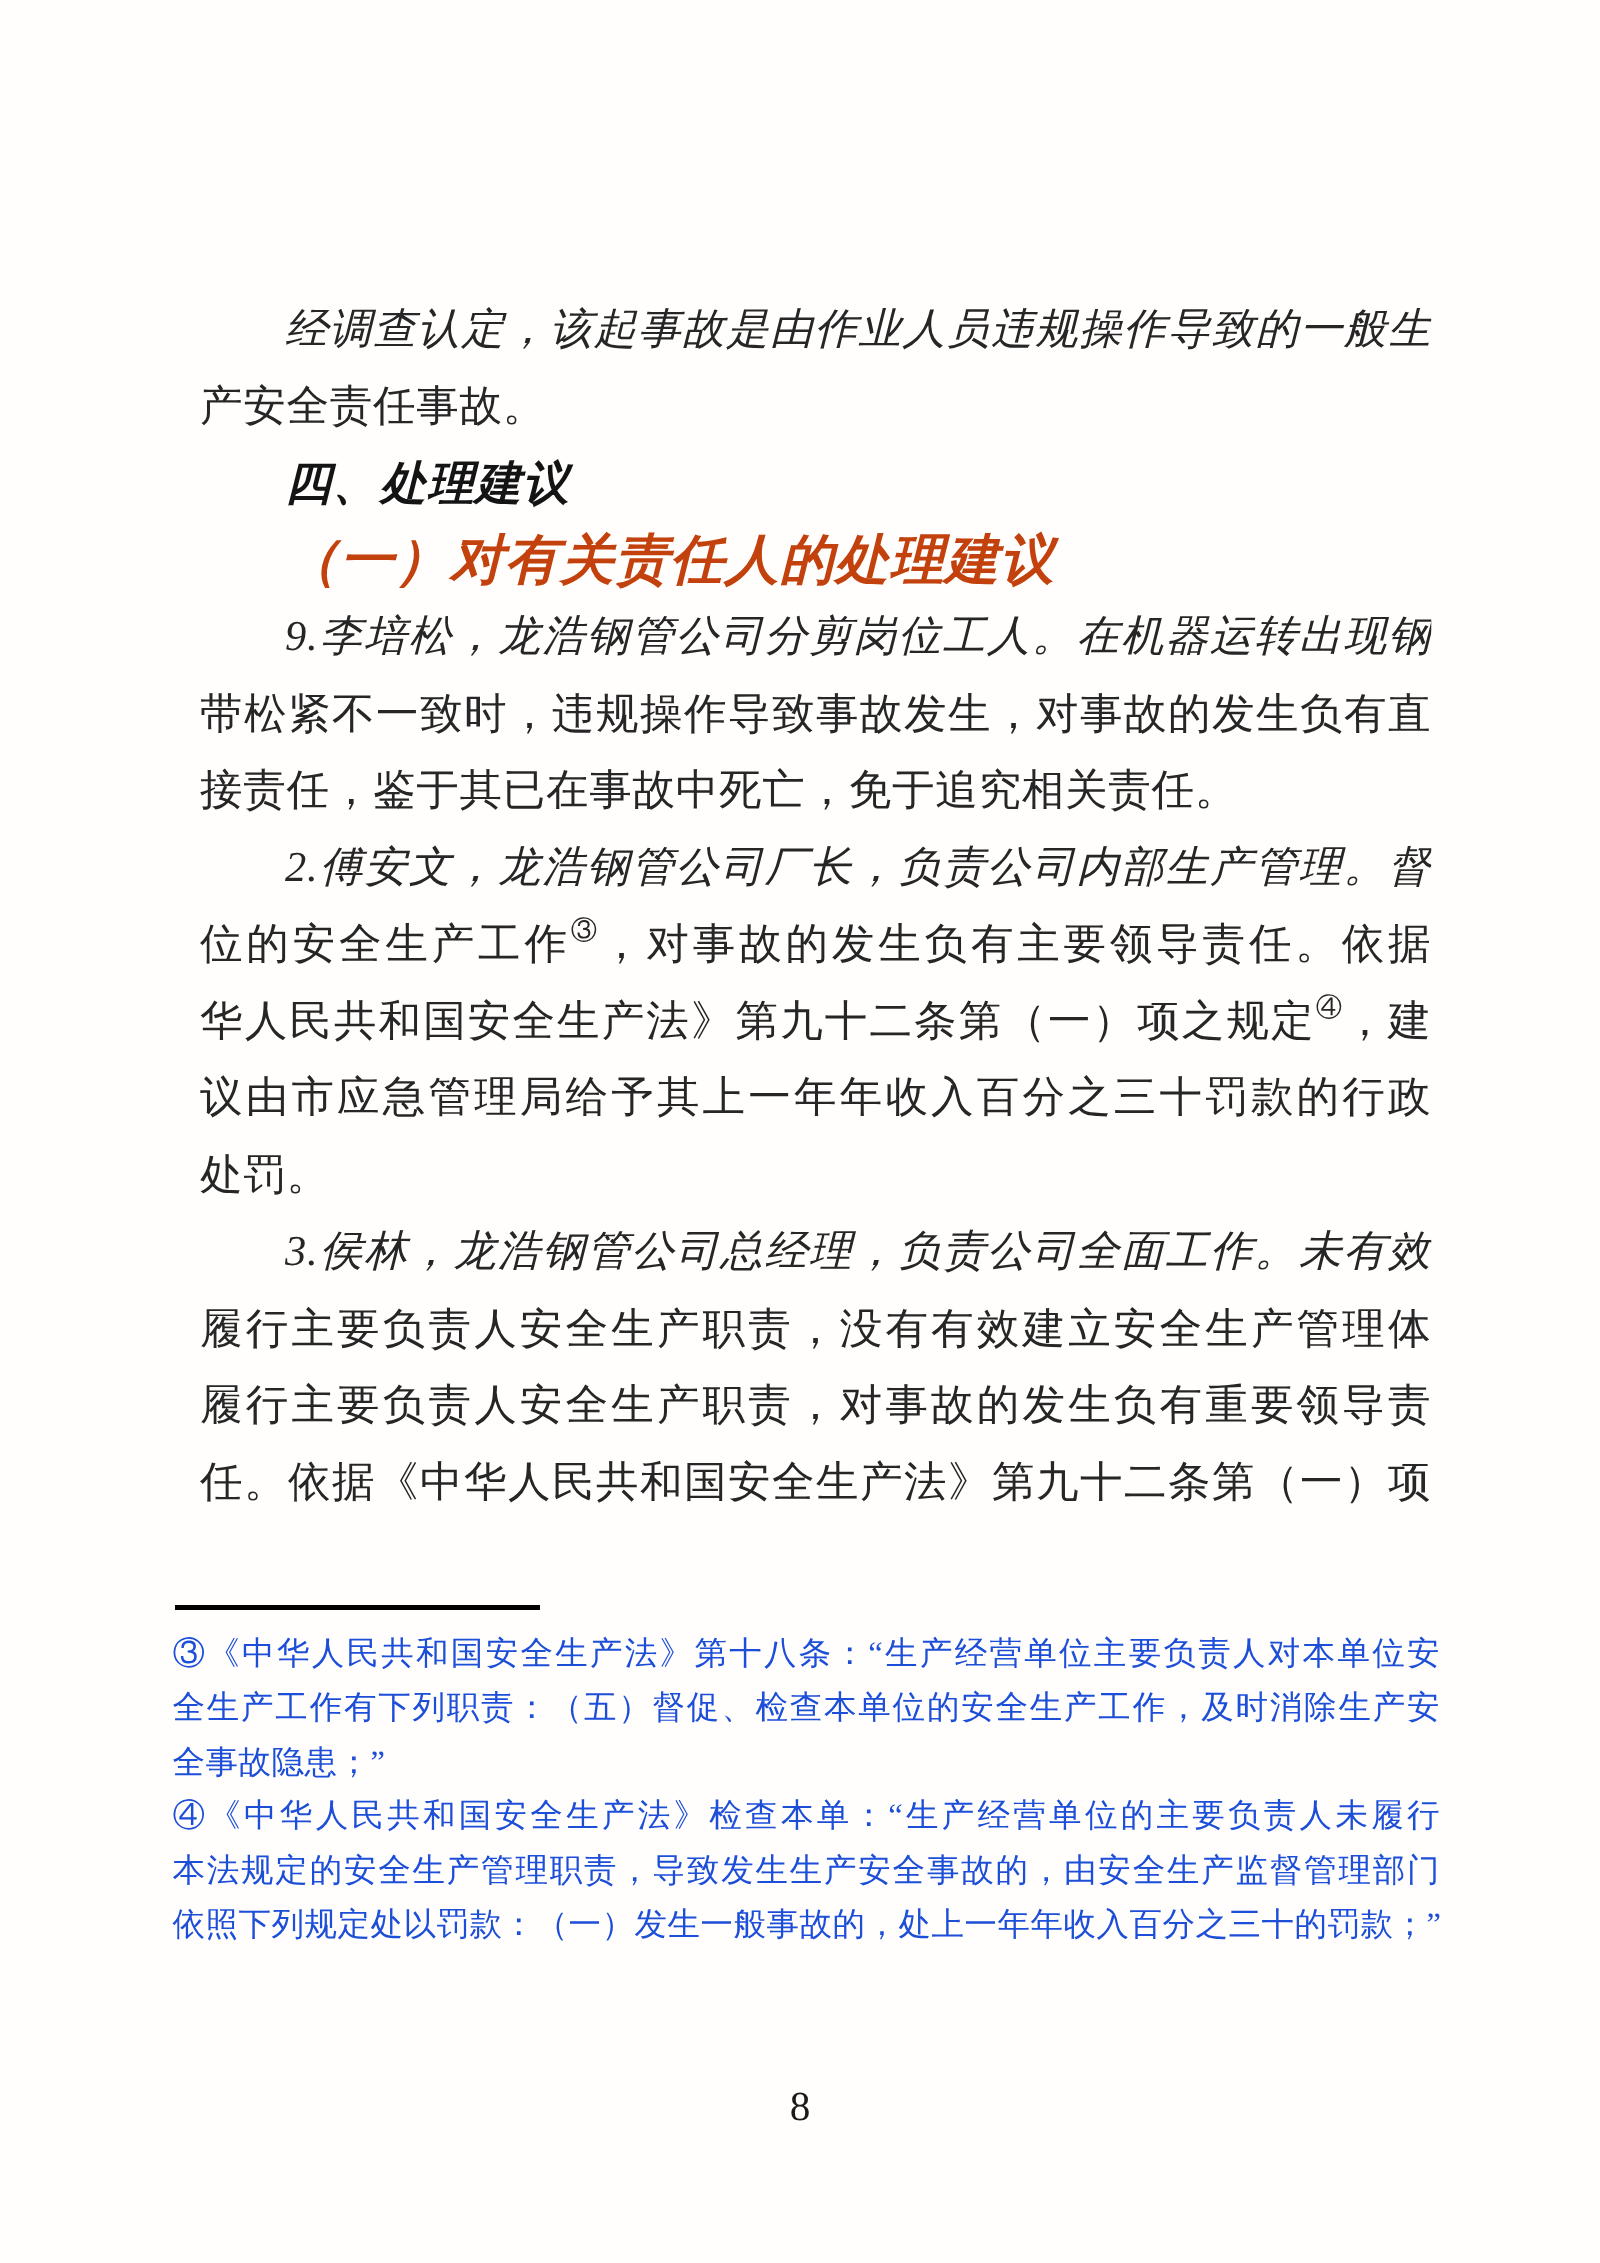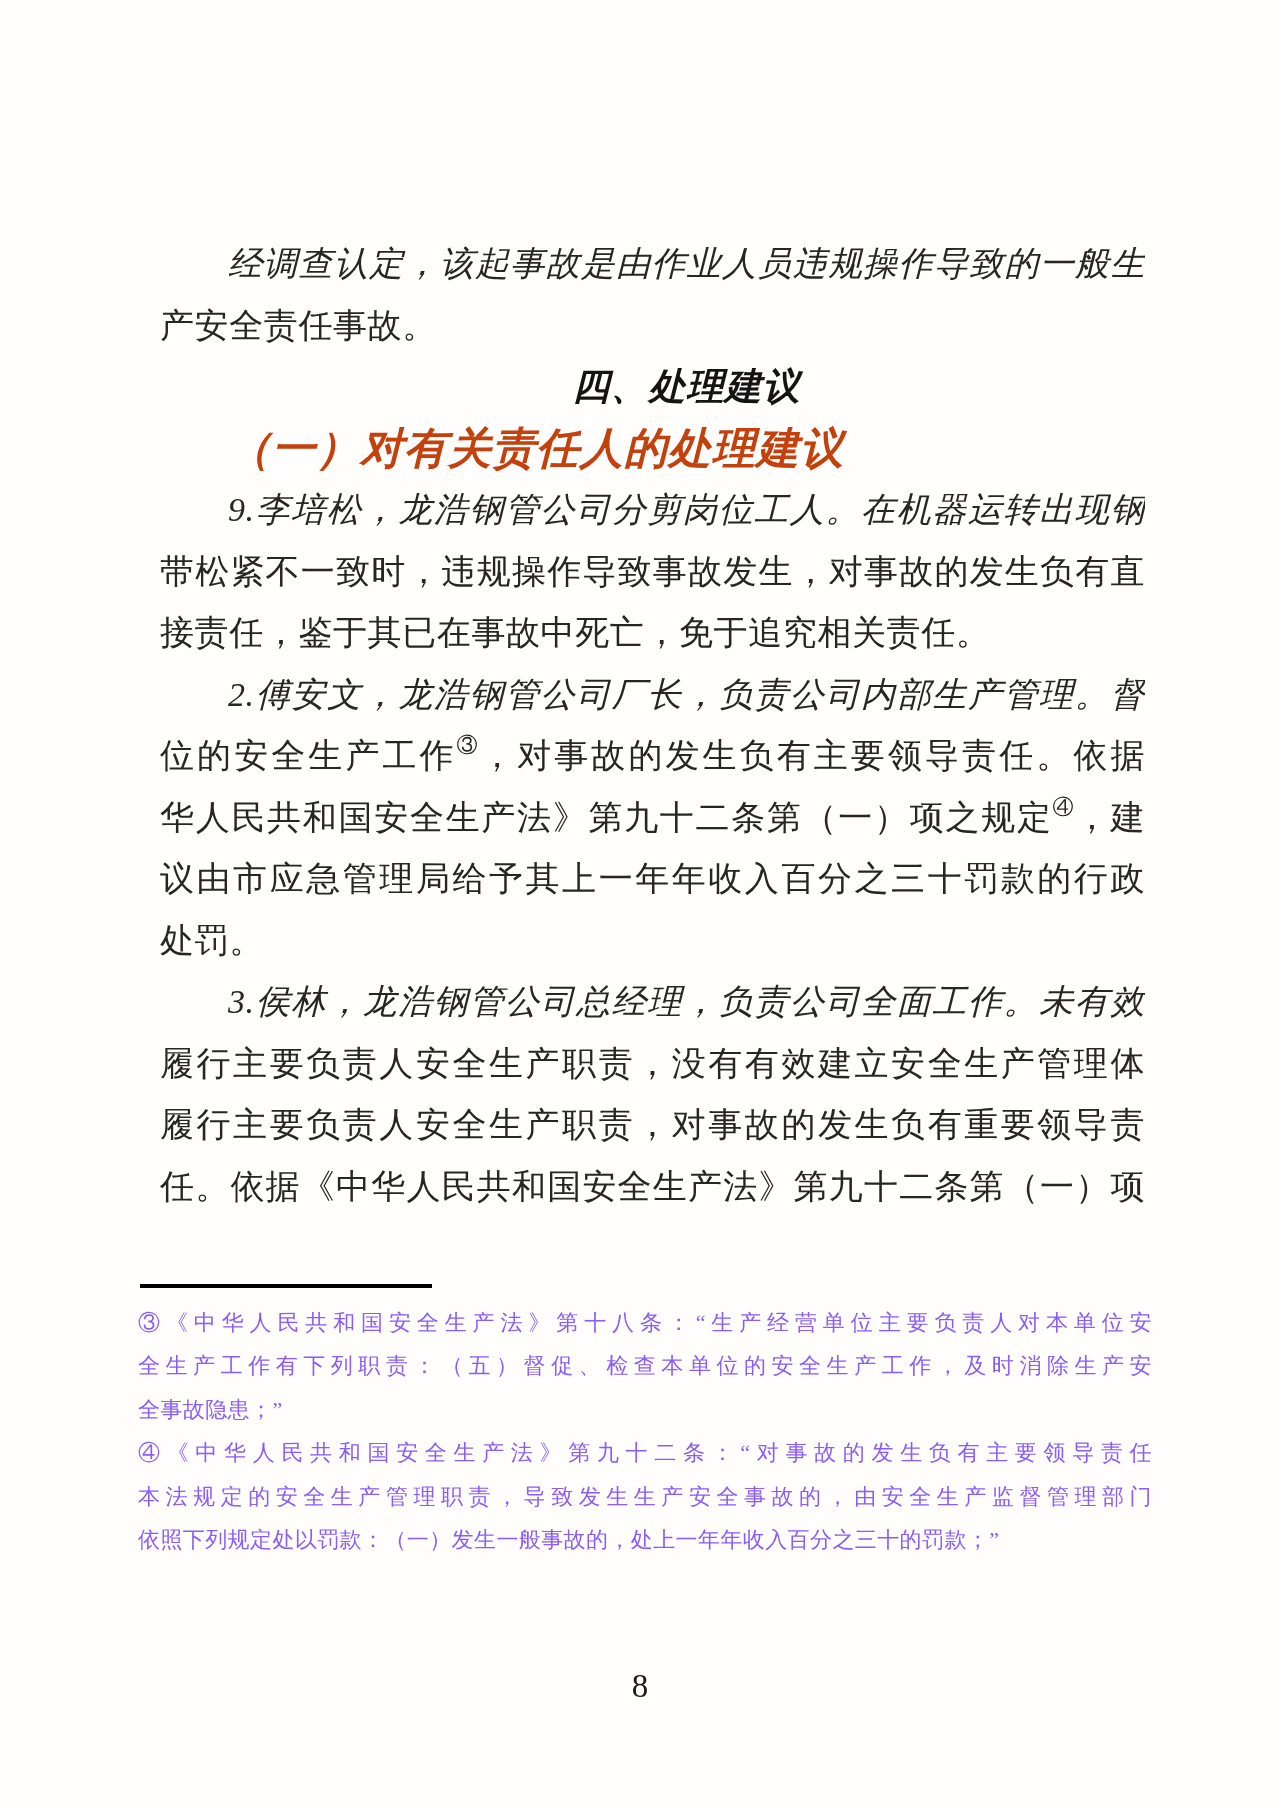--- a/index.html
+++ b/index.html
@@ -19,38 +19,38 @@
     left: 160px; top: 233px; width: 985px;
     font-size: 34px;
   }
   .line { height: 61.5px; line-height: 61.5px; letter-spacing: 0.6px; }
   .fill { text-align: justify; text-align-last: justify; overflow: hidden; }
   .open { white-space: nowrap; }
   .indent { text-indent: 68px; font-style: italic; }
 
   .h-section {
     font-family: "Liberation Sans", "DejaVu Sans", sans-serif;
-    font-weight: 700; font-size: 37px; color: #141414; letter-spacing: 1px; text-align: center;
+    font-weight: 700; font-size: 37px; color: #141414; letter-spacing: 1px;
   }
   .h-sub { font-weight: 700; font-size: 43px; color: #c2410c; letter-spacing: 1px; }
 
   .sup {
     font-size: 21px; line-height: 0; vertical-align: 15px; letter-spacing: 0;
   }
 
   
   .fn-sep {
     position: absolute; left: 140px; top: 1284px;
     width: 292px; height: 4px; background: #000000;
   }
 
   
   .footnotes {
     position: absolute; left: 138px; top: 1301px; width: 1014px;
-    font-size: 22px; color: #8b5cf6;
+    font-size: 26px; color: #1d4ed8;
   }
   .fn-line { height: 43.4px; line-height: 43.4px; letter-spacing: 0.4px; }
   .fn-fill { text-align: justify; text-align-last: justify; overflow: hidden; }
   .fn-open { white-space: nowrap; }
 
   .page-number {
     position: absolute; left: 0; top: 1668px; width: 1280px;
     text-align: center; font-size: 33px; color: #1a1a1a;
   }
 </style>
@@ -81,20 +81,20 @@
     <div class="line fill">履行主要负责人安全生产职责，对事故的发生负有重要领导责</div>
     <div class="line fill">任。依据《中华人民共和国安全生产法》第九十二条第（一）项</div>
   </div>
 
   <div class="fn-sep"></div>
 
   <div class="footnotes">
     <div class="fn-line fn-fill">③《中华人民共和国安全生产法》第十八条：“生产经营单位主要负责人对本单位安</div>
     <div class="fn-line fn-fill">全生产工作有下列职责：（五）督促、检查本单位的安全生产工作，及时消除生产安</div>
     <div class="fn-line fn-open">全事故隐患；”</div>
-    <div class="fn-line fn-fill">④《中华人民共和国安全生产法》第九十二条：“对事故的发生负有主要领导责任</div>
+    <div class="fn-line fn-fill">④《中华人民共和国安全生产法》检查本单：“生产经营单位的主要负责人未履行</div>
     <div class="fn-line fn-fill">本法规定的安全生产管理职责，导致发生生产安全事故的，由安全生产监督管理部门</div>
     <div class="fn-line fn-open">依照下列规定处以罚款：（一）发生一般事故的，处上一年年收入百分之三十的罚款；”</div>
   </div>
 
   <div class="page-number">8</div>
 
 </div>
 
 </body></html>

